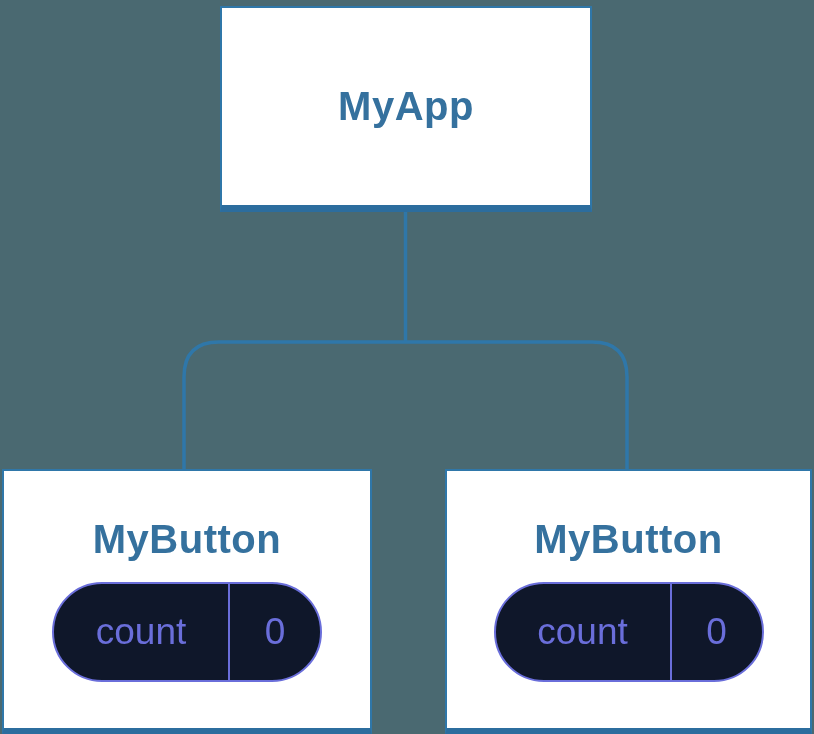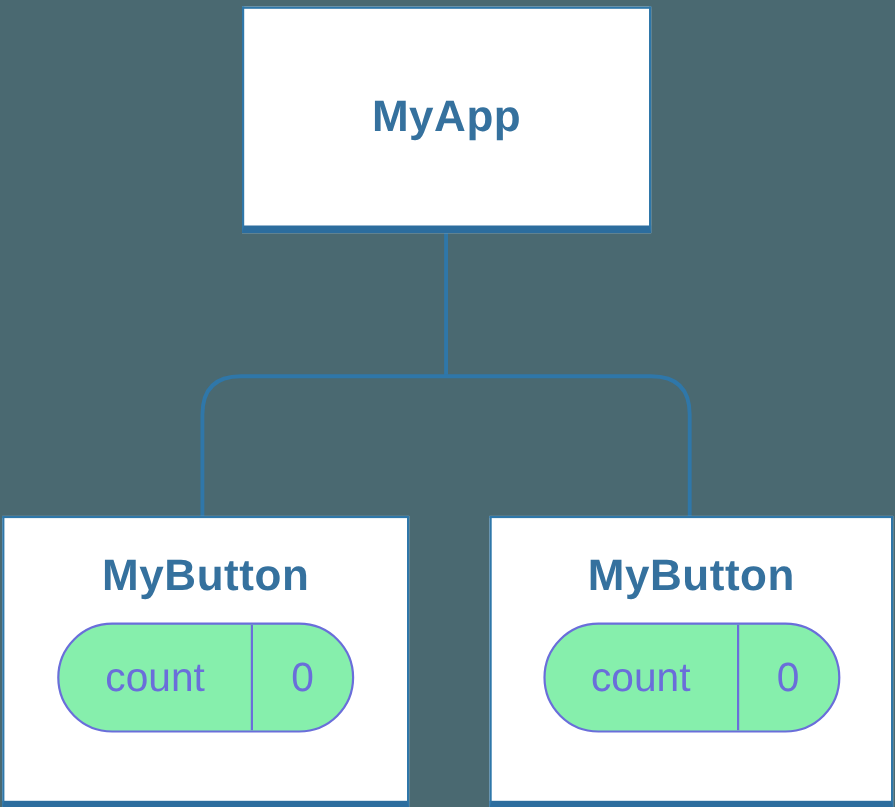--- a/index.html
+++ b/index.html
@@ -57,31 +57,31 @@
     width: 370px;
     height: 266px;
   }
   .node-child-right {
     left: 445px;
     top: 469px;
     width: 367px;
     height: 266px;
   }
   .node-child .node-label {
-    margin-top: 26px;
+    margin-top: 42px;
     line-height: 52px;
   }
   .state-pill {
     box-sizing: border-box;
     margin-top: 17px;
     width: 270px;
     height: 100px;
     border: 2px solid #6A6EDA;
     border-radius: 50px;
-    background: #86efac;
+    background: #0f172a;
     display: flex;
     align-items: stretch;
     overflow: hidden;
     color: #6A6EDA;
     font-size: 37px;
   }
   .pill-key {
     flex: 0 0 174px;
     display: flex;
     align-items: center;

